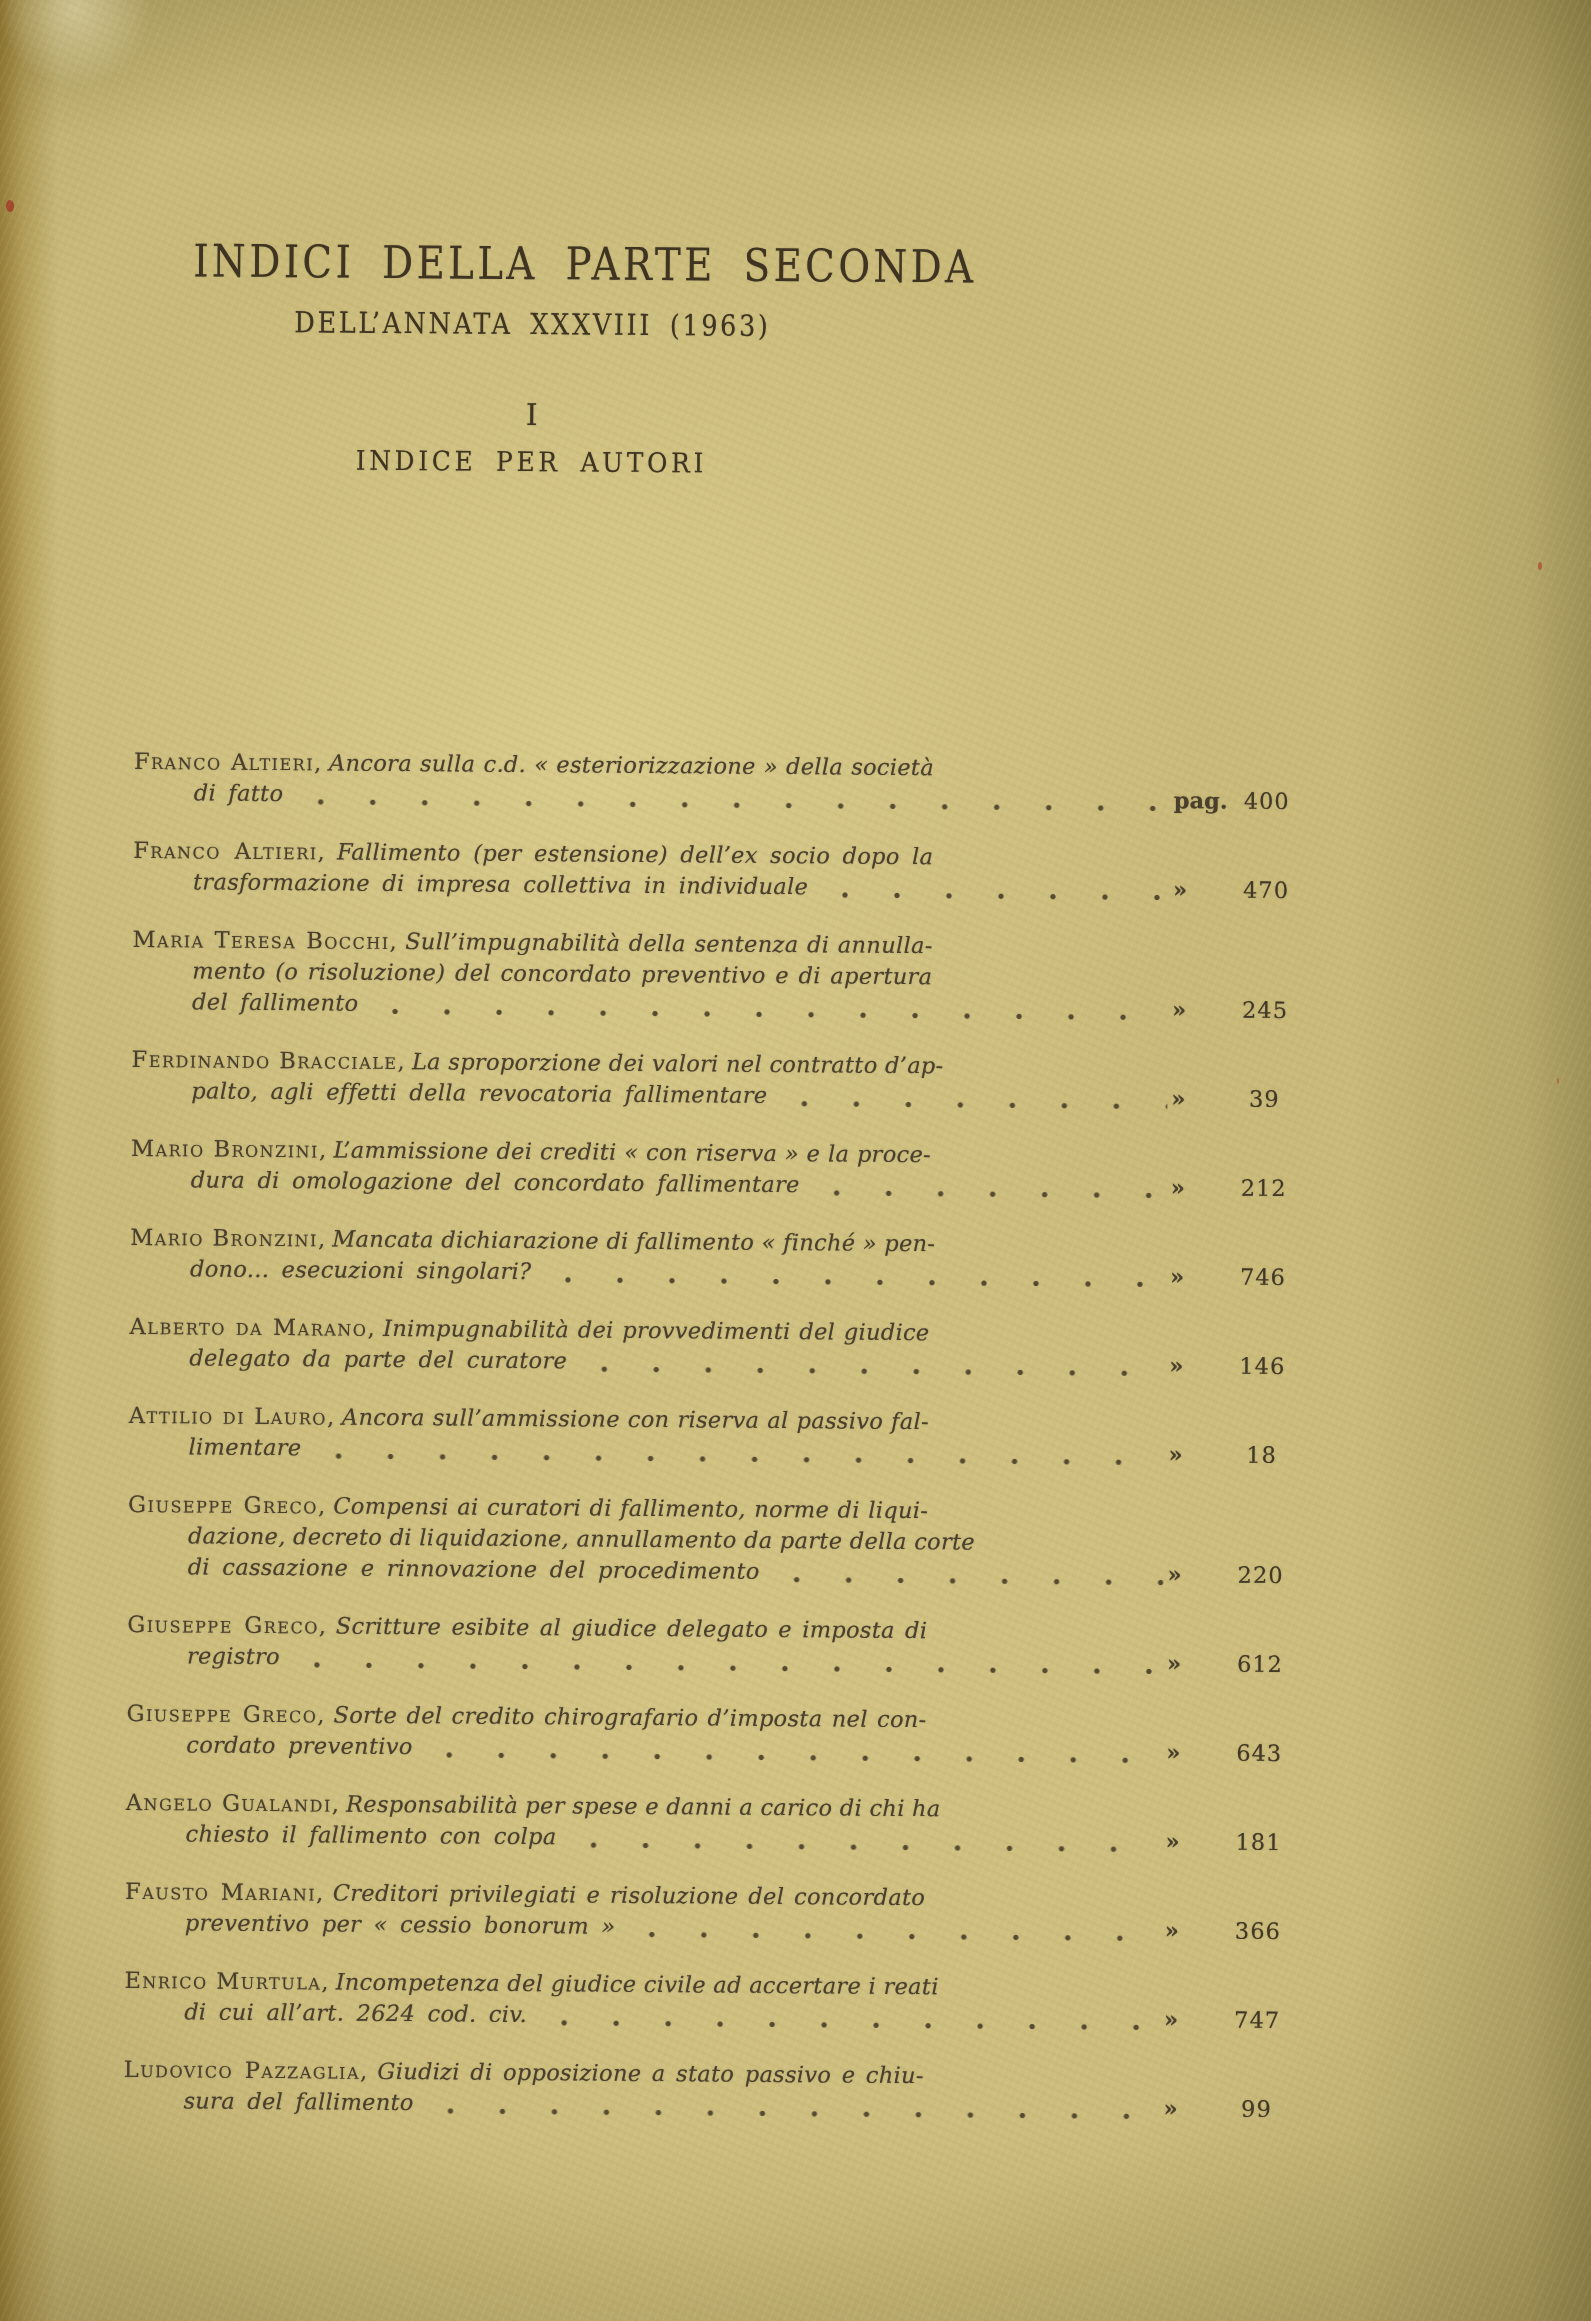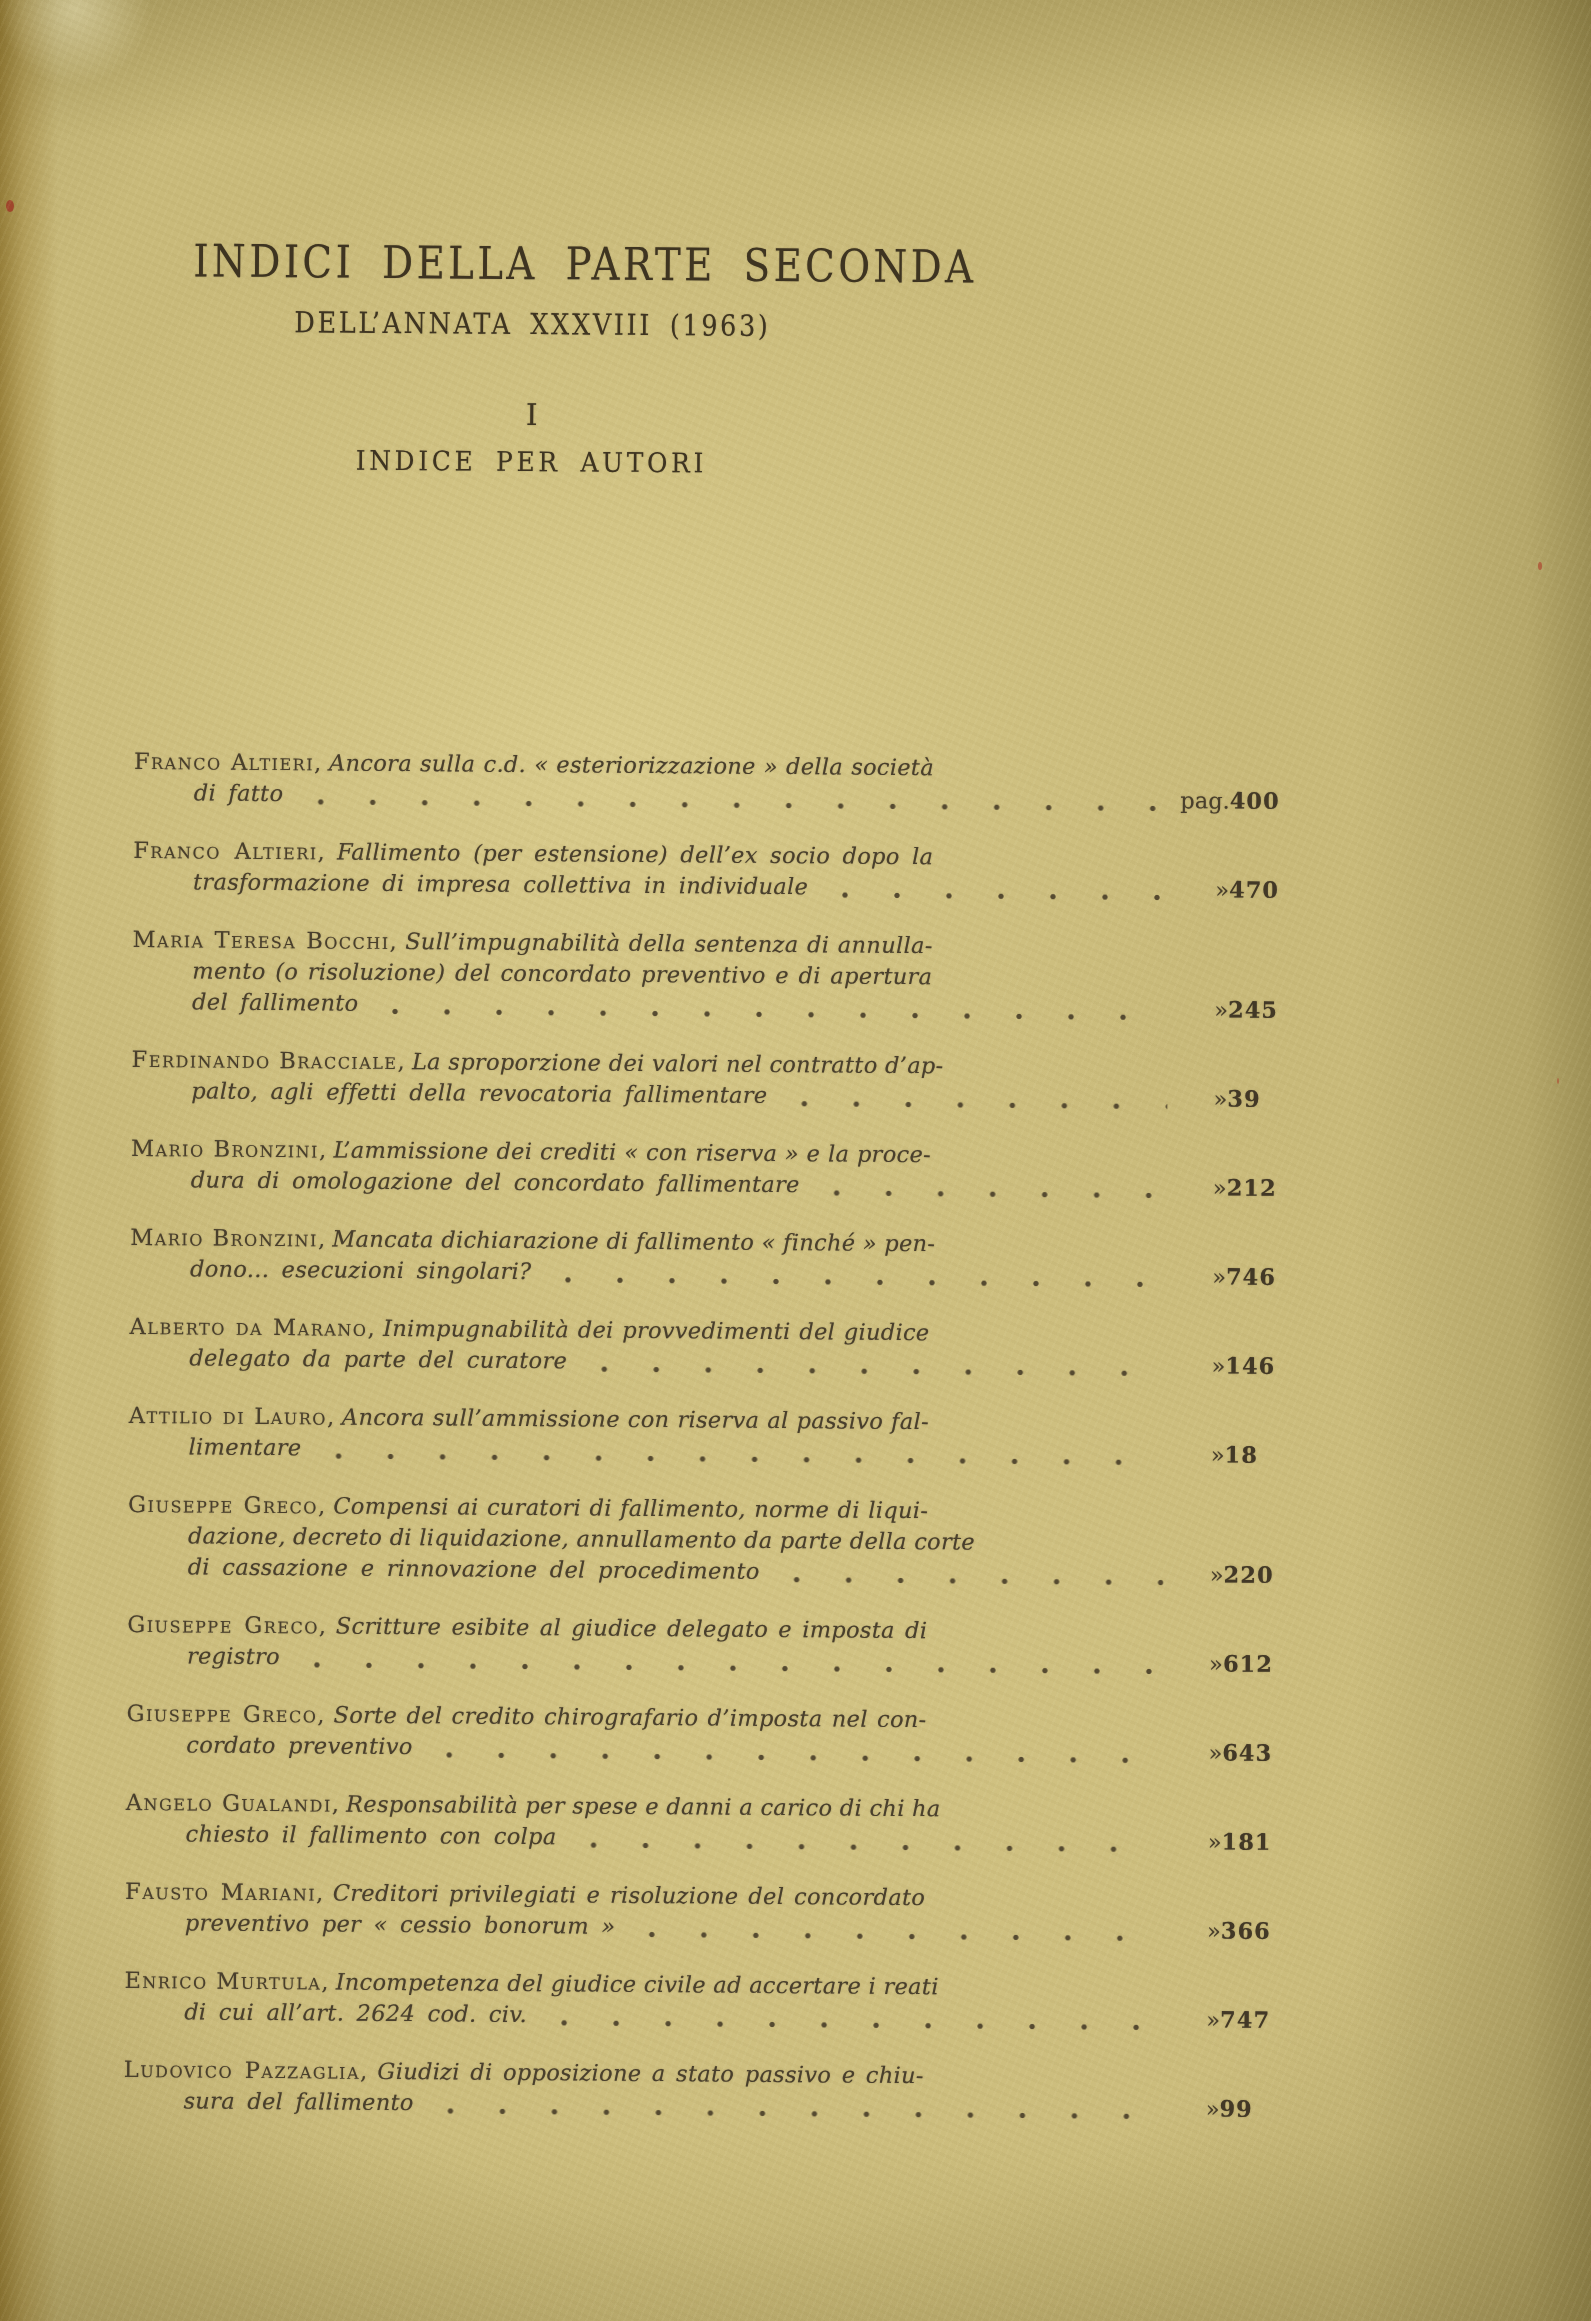--- a/index.html
+++ b/index.html
@@ -148,28 +148,29 @@
     align-self: flex-end;
     height: 9px;
     margin: 0 4px 3px 24px;
     background-image: radial-gradient(circle at 3px 4.5px, rgba(72,61,40,0.9) 2.2px, rgba(0,0,0,0) 3.1px);
     background-size: 52px 9px;
     background-repeat: repeat-x;
     background-position: 10px 0;
   }
   .ref {
     flex: 0 0 56px;
-    text-align: right;
+    text-align: left;
     font-style: normal;
+    font-weight: bold;
   }
   .pagenum {
     flex: 0 0 74px;
-    text-align: left;
+    text-align: center;
     font-style: normal;
-    font-weight: 700;
+    font-weight: 400;
     letter-spacing: 1px;
     color: #423826;
   }
 </style>
 </head>
 <body>
 
 <div class="page">
   <div class="grain"></div>
 

